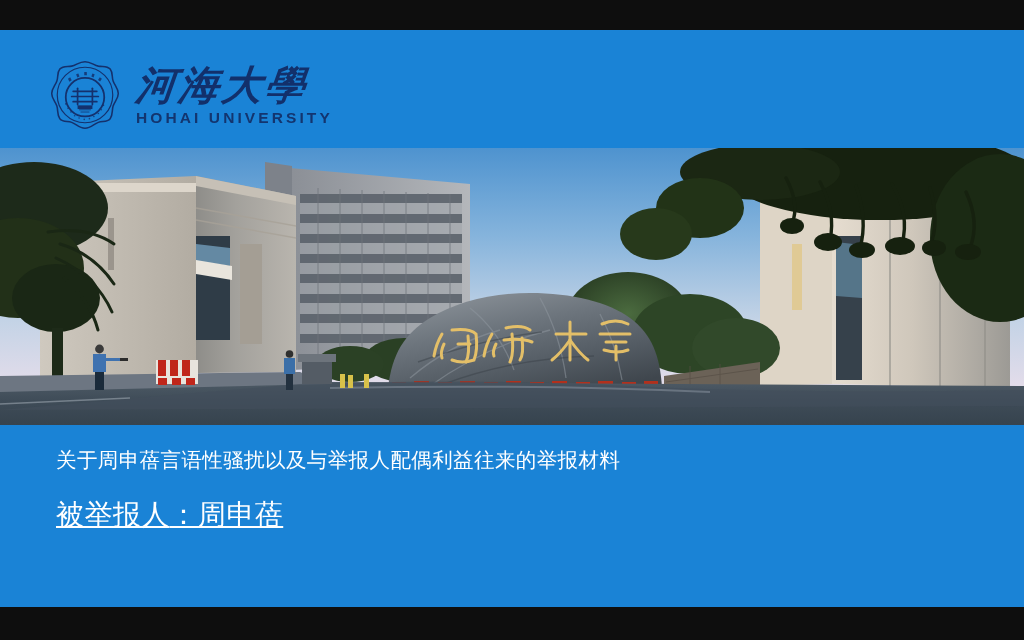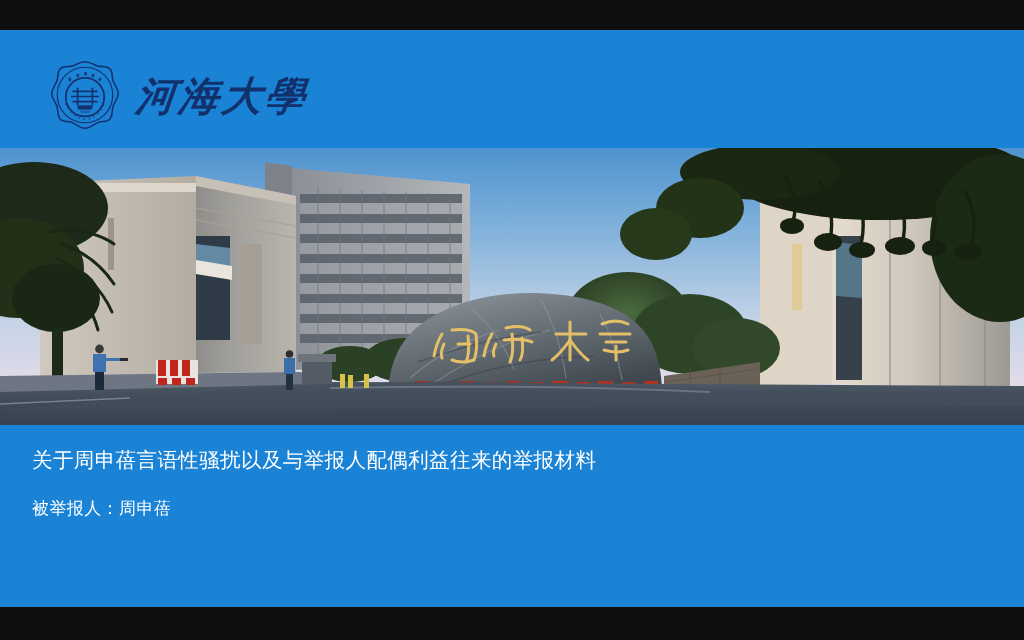--- a/index.html
+++ b/index.html
@@ -92,21 +92,21 @@
     width: 1024px;
     height: 277px;
     overflow: hidden;
     background: #2b3a4a;
   }
   #photo-svg { display: block; width: 1024px; height: 277px; }
 
   
   #caption-block {
     position: absolute;
-    left: 32px;
+    left: 56px;
     top: 418px;
     width: 930px;
     color: #ffffff;
   }
   .caption-line {
     font-family: "DejaVu Sans", "Liberation Sans", sans-serif;
     color: #ffffff;
     white-space: nowrap;
   }
   #caption-title {
@@ -115,23 +115,24 @@
     letter-spacing: 0.4px;
     margin-bottom: 25px;
   }
   #caption-reporter {
     font-size: 20.5px;
     line-height: 1.2;
     letter-spacing: 0.4px;
     margin-bottom: 23px;
   }
   #caption-reported {
-    font-size: 17px;
+    font-size: 28px;
     line-height: 1.2;
     letter-spacing: 0.4px;
+    text-decoration: underline;
   }
   .lbl-spaced { letter-spacing: 7px; }
 </style>
 </head>
 <body>
 
 <div id="slide-root">
 
   <div class="letterbox top"></div>
 
@@ -201,20 +202,21 @@
               <circle cx="62" cy="79" r="1.1"></circle>
             <circle cx="68" cy="75" r="1.1"></circle>
               <circle cx="72" cy="70" r="1.1"></circle>
             <circle cx="75" cy="64" r="1.1"></circle>
           </g>
         </g>
       </svg>
 
       <div id="wordmark-block">
         <div id="wordmark-cn">河海大學</div>
+        <div id="wordmark-en">HOHAI UNIVERSITY</div>
       </div>
     </div>
 
     <div id="photo-band">
       <svg id="photo-svg" viewBox="0 0 1024 277" preserveAspectRatio="none">
         <defs>
           <linearGradient id="skyGrad" x1="0" y1="0" x2="0" y2="1">
             <stop offset="0%" stop-color="#4e93cf"></stop>
             <stop offset="32%" stop-color="#86b4dc"></stop>
             <stop offset="62%" stop-color="#c3d3e6"></stop>

